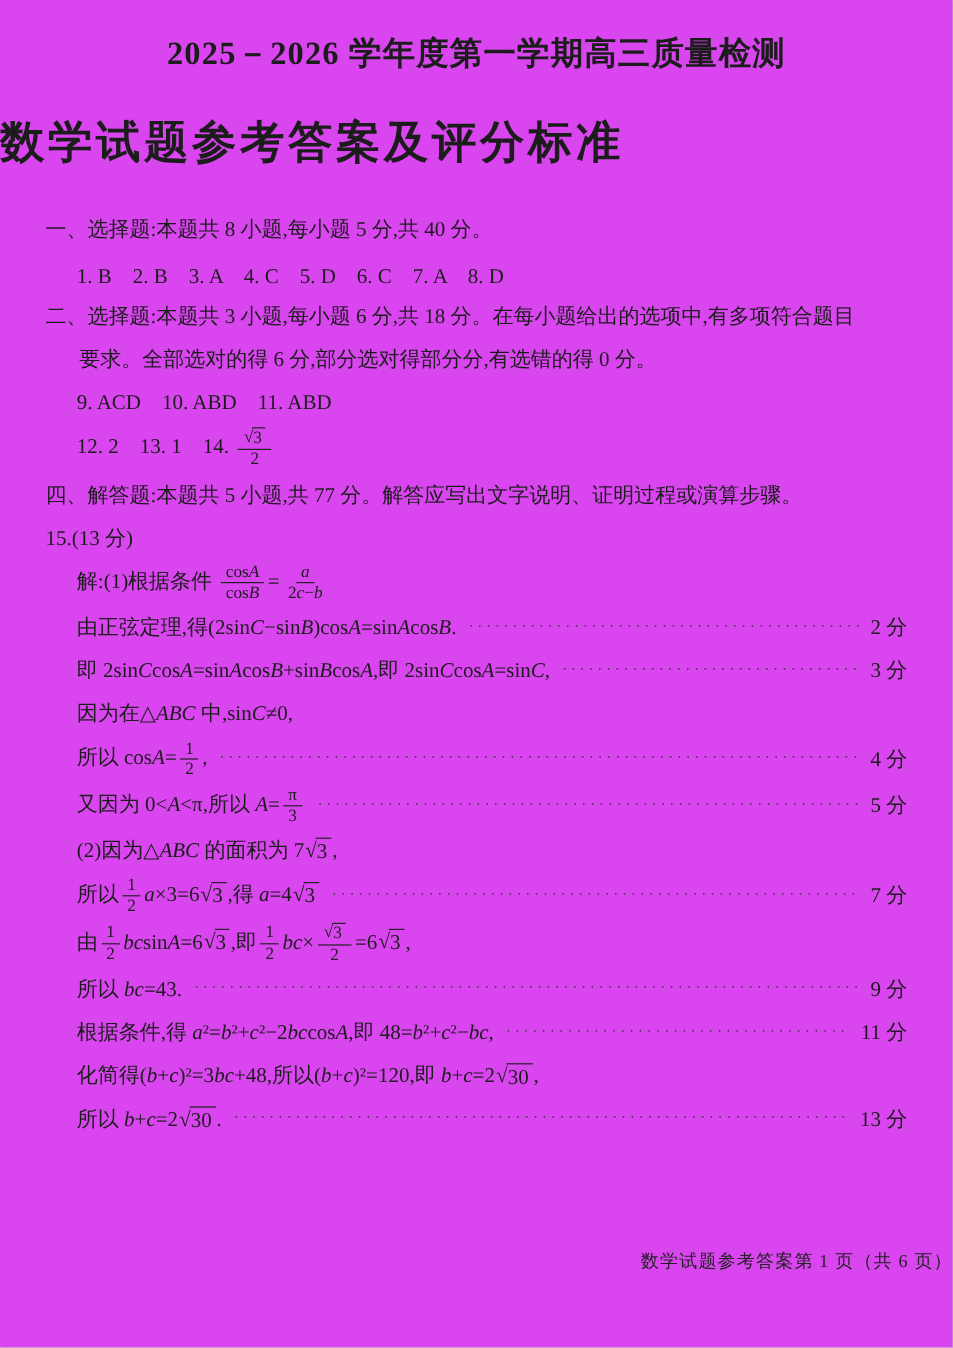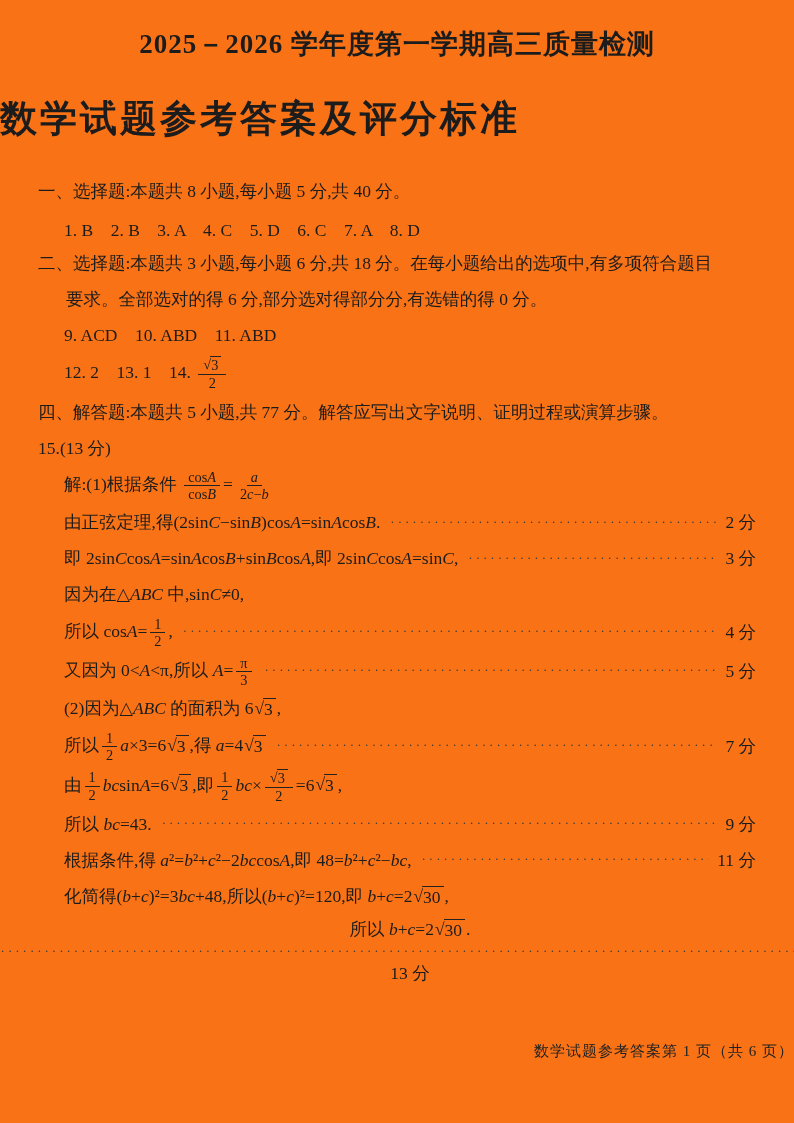--- a/index.html
+++ b/index.html
@@ -1,20 +1,20 @@
 <!DOCTYPE html>
 <html><head>
 <meta charset="utf-8">
 <style>
   html,body{margin:0;padding:0;background:#e9e7e3;}
   .page{
     position:relative;
     width:794px;height:1123px;
     margin:0 auto;
-    background:#f97316;
+    background:#d946ef;
     color:#1c1c1c;
     font-family:"Liberation Serif","DejaVu Serif",serif;
     overflow:hidden;
     box-shadow:0 0 4px rgba(0,0,0,.25);
   }
   .title1{
     margin:26px 0 0 0;
     text-align:center;
     font-size:27px;
     font-weight:700;
@@ -145,21 +145,21 @@
       </div>
       <div class="line" style="padding-left: 26px;">
         <span class="content"><span>又因为 0&lt;</span><span class="vi">A</span><span>&lt;π,所以 </span><span class="vi">A</span><span>=</span><span class="frac">
             <span class="num"><span>π</span></span>
             <span class="den"><span>3</span></span>
           </span></span>
         <span class="leader">····························································································································································································································</span>
         <span class="score">5 分</span>
       </div>
       <div class="line" style="padding-left: 26px;">
-        <span class="content"><span>(2)因为△</span><span class="vi">ABC</span><span> 的面积为 6</span><span class="sqrt">
+        <span class="content"><span>(2)因为△</span><span class="vi">ABC</span><span> 的面积为 7</span><span class="sqrt">
             <span class="rad">√</span>
             <span class="radbody"><span>3</span></span>
           </span><span>,</span></span>
       </div>
       <div class="line" style="padding-left: 26px;">
         <span class="content"><span>所以</span><span class="frac">
             <span class="num"><span>1</span></span>
             <span class="den"><span>2</span></span>
           </span><span class="vi">a</span><span>×3=6</span><span class="sqrt">
             <span class="rad">√</span>
@@ -201,21 +201,21 @@
         <span class="content"><span>根据条件,得 </span><span class="vi">a</span><span>²=</span><span class="vi">b</span><span>²+</span><span class="vi">c</span><span>²−2</span><span class="vi">bc</span><span>cos</span><span class="vi">A</span><span>,即 48=</span><span class="vi">b</span><span>²+</span><span class="vi">c</span><span>²−</span><span class="vi">bc</span><span>,</span></span>
         <span class="leader">····························································································································································································································</span>
         <span class="score">11 分</span>
       </div>
       <div class="line" style="padding-left: 26px;">
         <span class="content"><span>化简得(</span><span class="vi">b</span><span>+</span><span class="vi">c</span><span>)²=3</span><span class="vi">bc</span><span>+48,所以(</span><span class="vi">b</span><span>+</span><span class="vi">c</span><span>)²=120,即 </span><span class="vi">b</span><span>+</span><span class="vi">c</span><span>=2</span><span class="sqrt">
             <span class="rad">√</span>
             <span class="radbody"><span>30</span></span>
           </span><span>,</span></span>
       </div>
-      <div class="line" style="padding-left: 26px; flex-direction: column;">
+      <div class="line" style="padding-left: 26px;">
         <span class="content"><span>所以 </span><span class="vi">b</span><span>+</span><span class="vi">c</span><span>=2</span><span class="sqrt">
             <span class="rad">√</span>
             <span class="radbody"><span>30</span></span>
           </span><span>.</span></span>
         <span class="leader">····························································································································································································································</span>
         <span class="score">13 分</span>
       </div>
     </div>
   <div class="footer">数学试题参考答案第 1 页（共 6 页）</div>
 </div>

